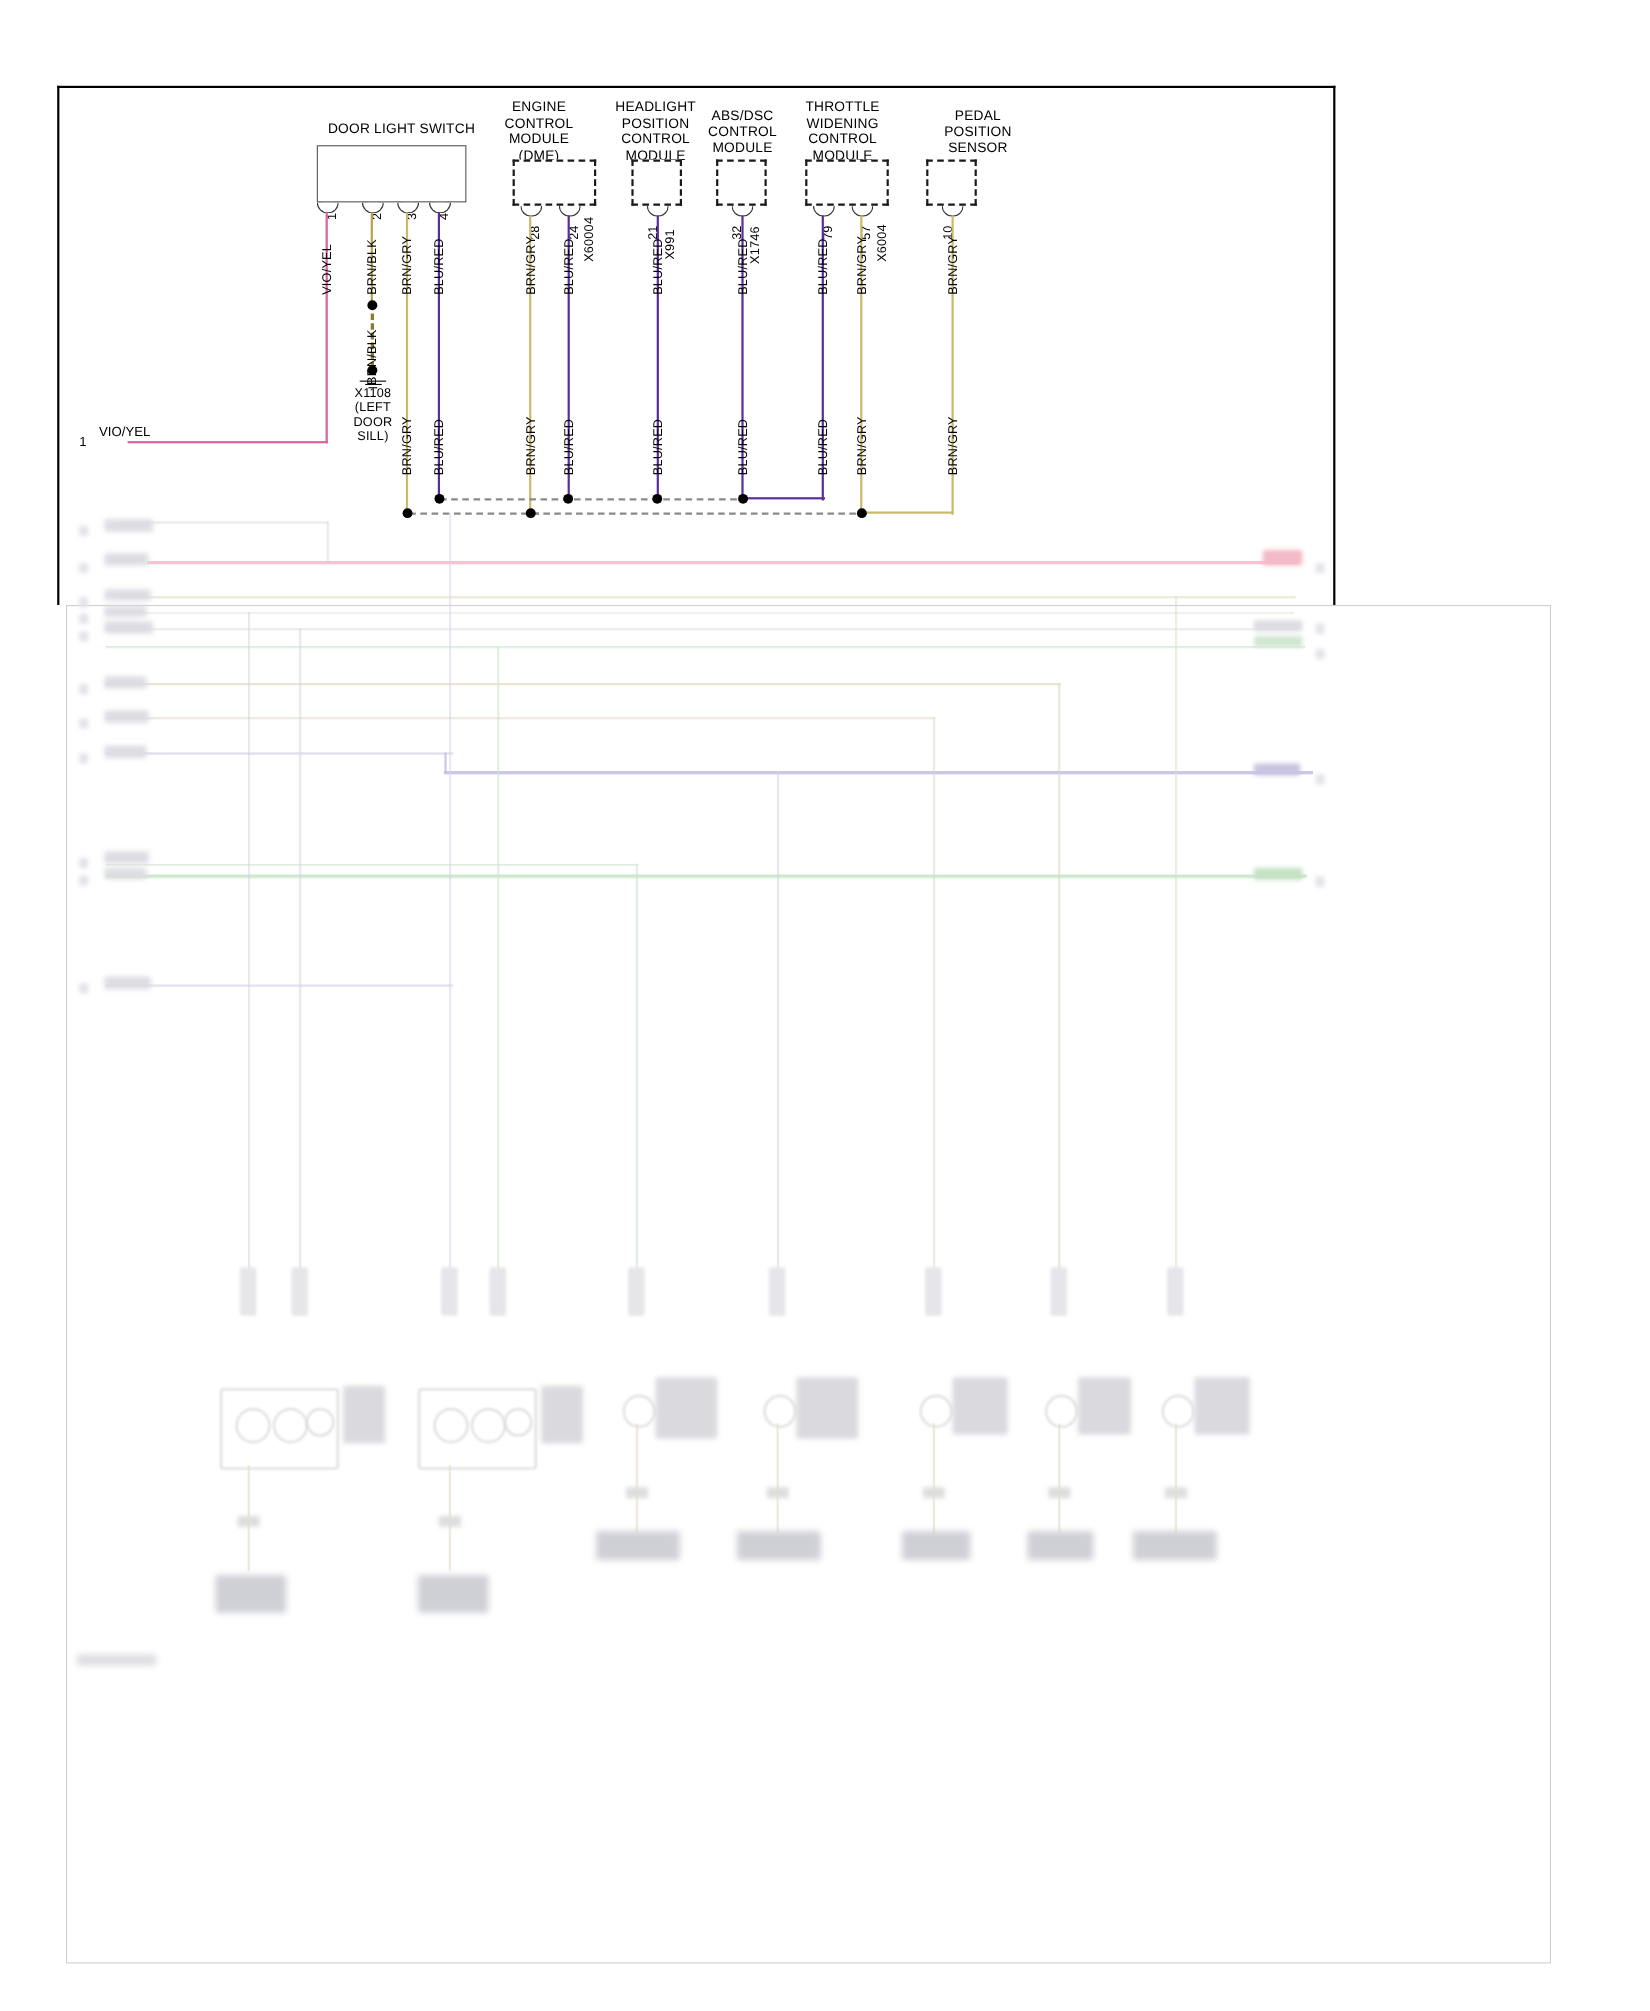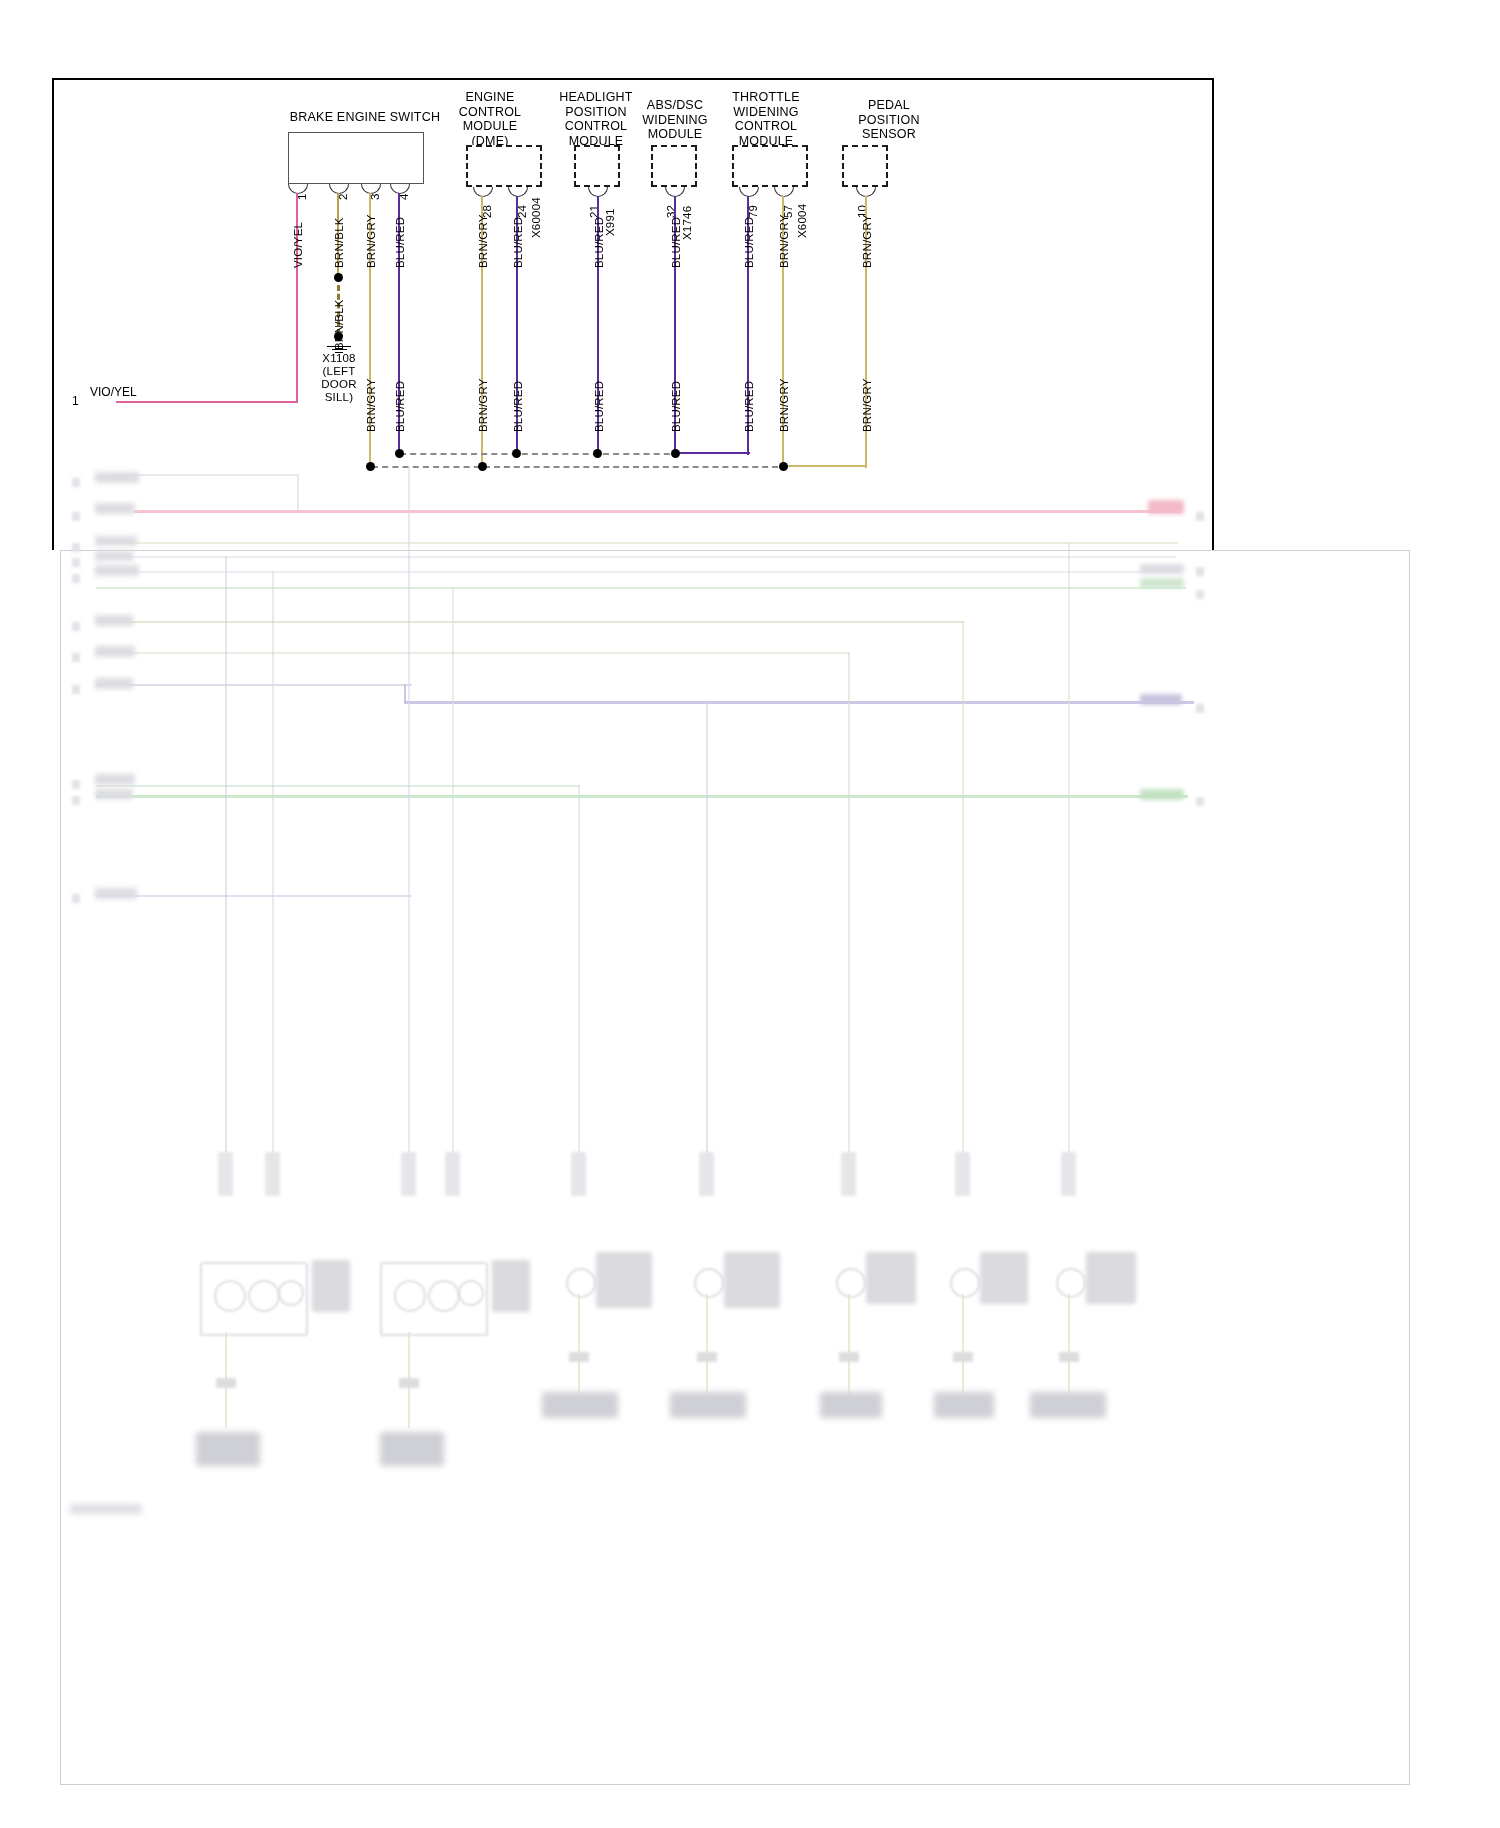--- a/index.html
+++ b/index.html
@@ -55,21 +55,21 @@
   .ftag{position:absolute;filter:blur(2px);border-radius:2px;}
   .fgnd{position:absolute;filter:blur(1.8px);}
 </style>
 </head>
 <body>
 
 <div id="page">
 
   <div class="sheet-top"></div>
 
-  <div class="mod-title" style="left:265px;top:110px;width:200px;">BRAKE ENGINE SWITCH</div>
+  <div class="mod-title" style="left:265px;top:110px;width:200px;">DOOR LIGHT SWITCH</div>
   <div class="box-solid" style="left:288px;top:132px;width:136px;height:52px;"></div>
 
   <div class="socket" style="left:288px;top:184px;"></div>
   <div class="socket" style="left:329px;top:184px;"></div>
   <div class="socket" style="left:361px;top:184px;"></div>
   <div class="socket" style="left:390px;top:184px;"></div>
 
   <div class="pinno" style="left:296px;top:200px;">1</div>
   <div class="pinno" style="left:337px;top:200px;">2</div>
   <div class="pinno" style="left:369px;top:200px;">3</div>
@@ -134,21 +134,21 @@
 MODULE</div>
   <div class="box-dashed" style="left:574px;top:145px;width:46px;height:42px;"></div>
   <div class="socket" style="left:588px;top:187px;"></div>
   <div class="pinno" style="left:588px;top:218px;">21</div>
   <div class="vlabel" style="left:604px;top:236px;">X991</div>
   <div class="vwire" style="left:597px;top:196px;height:259px;background:#5a2d9e;"></div>
   <div class="vlabel" style="left:593px;top:268px;">BLU/RED</div>
   <div class="vlabel" style="left:593px;top:432px;">BLU/RED</div>
 
   <div class="mod-title" style="left:633px;top:98px;width:84px;">ABS/DSC
-WIDENING
+CONTROL
 MODULE</div>
   <div class="box-dashed" style="left:651px;top:145px;width:46px;height:42px;"></div>
   <div class="socket" style="left:665px;top:187px;"></div>
   <div class="pinno" style="left:665px;top:218px;">32</div>
   <div class="vlabel" style="left:681px;top:240px;">X1746</div>
   <div class="vwire" style="left:674px;top:196px;height:259px;background:#5a2d9e;"></div>
   <div class="vlabel" style="left:670px;top:268px;">BLU/RED</div>
   <div class="vlabel" style="left:670px;top:432px;">BLU/RED</div>
 
   <div class="mod-title" style="left:715px;top:90px;width:102px;">THROTTLE

